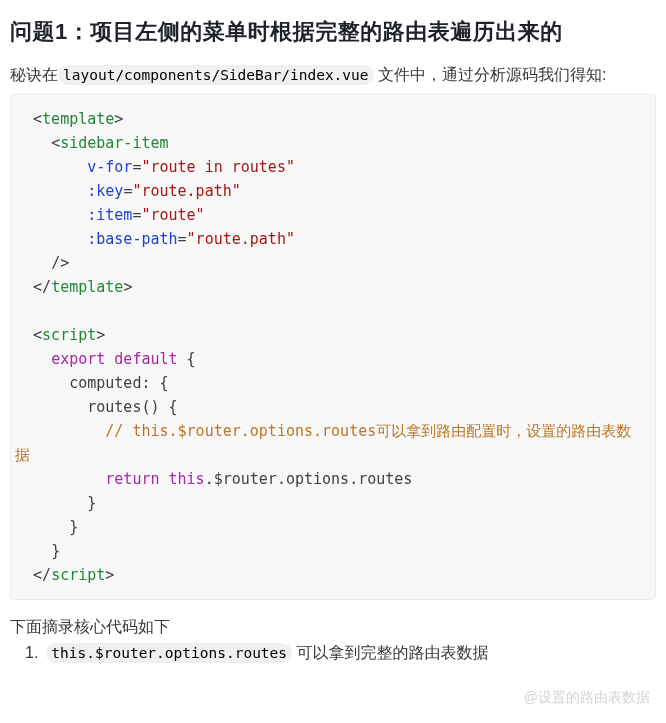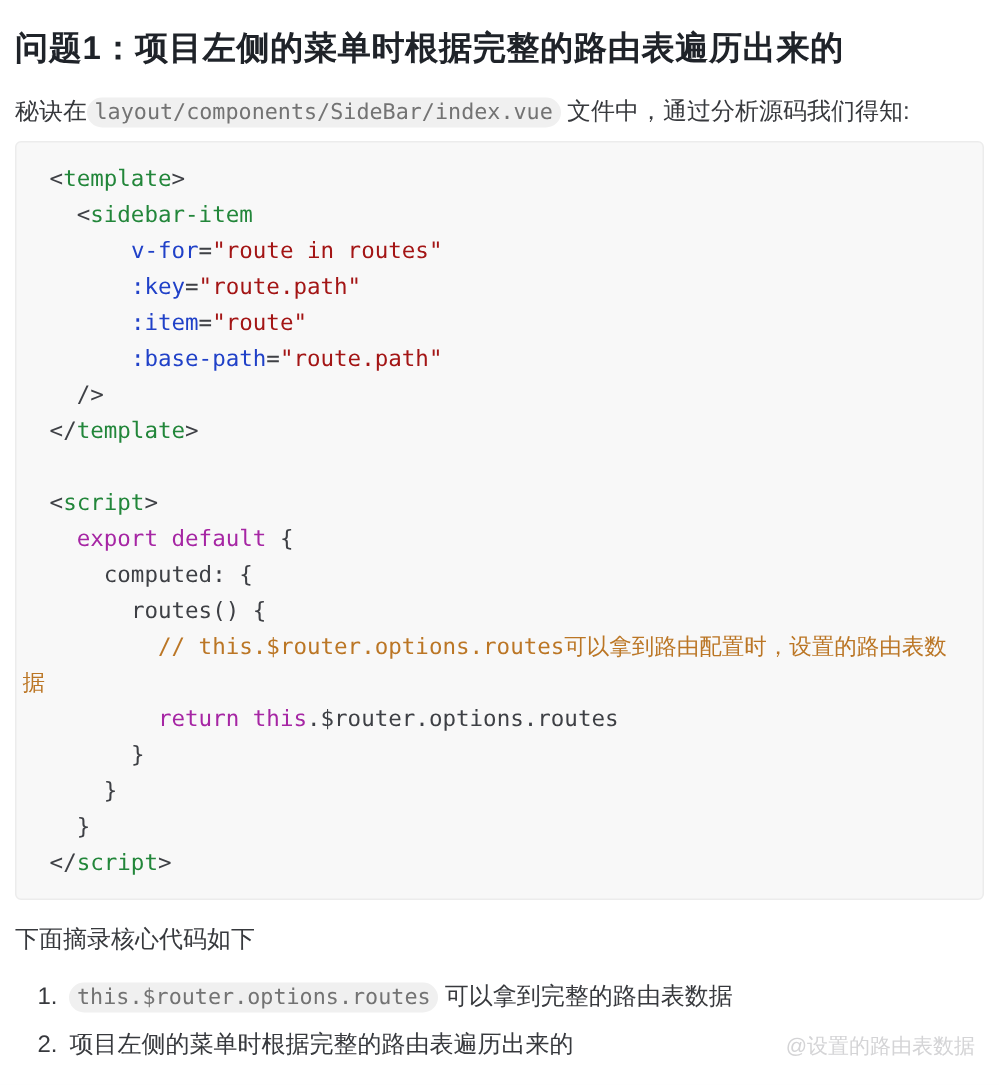--- a/index.html
+++ b/index.html
@@ -20,21 +20,21 @@
   .intro {
     margin-top: 14px;
     font-size: 16px;
     line-height: 26px;
     color: #37393d;
   }
   .inline-code {
     font-family: "DejaVu Sans Mono", "Liberation Mono", monospace;
     font-size: 14.5px;
     background: #f0f0f0;
-    color: #737373;
+    color: #000000;
     padding: 2px 5px;
     border-radius: 10px;
   }
   .code-block {
     margin-top: 6px;
     background: #f8f8f8;
     border: 1px solid #ececec;
     border-radius: 4px;
     padding: 12px 18px 12px 4px;
     font-family: "DejaVu Sans Mono", "Liberation Mono", monospace;
@@ -42,21 +42,21 @@
     line-height: 24px;
     overflow: hidden;
   }
   .code-line { white-space: pre-wrap; min-height: 24px; }
   .lead {
     margin-top: 14px;
     font-size: 16px;
     line-height: 26px;
     color: #37393d;
   }
-  .olist { margin-top: 12px; list-style: none; }
+  .olist { margin-top: 0; list-style: none; }
   .olist-item {
     padding-left: 15px;
     font-size: 16px;
     line-height: 26px;
     color: #37393d;
     margin-bottom: 6px;
   }
   .marker { margin-right: 8px; }
   .watermark {
     position: absolute;
@@ -72,16 +72,15 @@
 <h1 class="title">问题1：项目左侧的菜单时根据完整的路由表遍历出来的</h1>
 
 <p class="intro"><span>秘诀在</span><code class="inline-code">layout/components/SideBar/index.vue</code><span> 文件中，通过分析源码我们得知:</span></p>
 
 <pre class="code-block"><code class="code-lines"><div class="code-line"><span style="color: rgb(62, 64, 69);">  &lt;</span><span style="color: rgb(34, 134, 58);">template</span><span style="color: rgb(62, 64, 69);">&gt;</span></div><div class="code-line"><span style="color: rgb(62, 64, 69);">    &lt;</span><span style="color: rgb(34, 134, 58);">sidebar-item</span></div><div class="code-line"><span style="color: rgb(62, 64, 69);">        </span><span style="color: rgb(32, 65, 200);">v-for</span><span style="color: rgb(62, 64, 69);">=</span><span style="color: rgb(163, 21, 21);">"route in routes"</span></div><div class="code-line"><span style="color: rgb(62, 64, 69);">        </span><span style="color: rgb(32, 65, 200);">:key</span><span style="color: rgb(62, 64, 69);">=</span><span style="color: rgb(163, 21, 21);">"route.path"</span></div><div class="code-line"><span style="color: rgb(62, 64, 69);">        </span><span style="color: rgb(32, 65, 200);">:item</span><span style="color: rgb(62, 64, 69);">=</span><span style="color: rgb(163, 21, 21);">"route"</span></div><div class="code-line"><span style="color: rgb(62, 64, 69);">        </span><span style="color: rgb(32, 65, 200);">:base-path</span><span style="color: rgb(62, 64, 69);">=</span><span style="color: rgb(163, 21, 21);">"route.path"</span></div><div class="code-line"><span style="color: rgb(62, 64, 69);">    /&gt;</span></div><div class="code-line"><span style="color: rgb(62, 64, 69);">  &lt;/</span><span style="color: rgb(34, 134, 58);">template</span><span style="color: rgb(62, 64, 69);">&gt;</span></div><div class="code-line"></div><div class="code-line"><span style="color: rgb(62, 64, 69);">  &lt;</span><span style="color: rgb(34, 134, 58);">script</span><span style="color: rgb(62, 64, 69);">&gt;</span></div><div class="code-line"><span style="color: rgb(62, 64, 69);">    </span><span style="color: rgb(166, 38, 164);">export</span><span style="color: rgb(62, 64, 69);"> </span><span style="color: rgb(166, 38, 164);">default</span><span style="color: rgb(62, 64, 69);"> {</span></div><div class="code-line"><span style="color: rgb(62, 64, 69);">      computed: {</span></div><div class="code-line"><span style="color: rgb(62, 64, 69);">        routes() {</span></div><div class="code-line"><span style="color: rgb(62, 64, 69);">          </span><span style="color: rgb(187, 118, 37);">// this.$router.options.routes可以拿到路由配置时，设置的路由表数据</span></div><div class="code-line"><span style="color: rgb(62, 64, 69);">          </span><span style="color: rgb(166, 38, 164);">return</span><span style="color: rgb(62, 64, 69);"> </span><span style="color: rgb(166, 38, 164);">this</span><span style="color: rgb(62, 64, 69);">.$router.options.routes</span></div><div class="code-line"><span style="color: rgb(62, 64, 69);">        }</span></div><div class="code-line"><span style="color: rgb(62, 64, 69);">      }</span></div><div class="code-line"><span style="color: rgb(62, 64, 69);">    }</span></div><div class="code-line"><span style="color: rgb(62, 64, 69);">  &lt;/</span><span style="color: rgb(34, 134, 58);">script</span><span style="color: rgb(62, 64, 69);">&gt;</span></div></code></pre>
 
 <p class="lead">下面摘录核心代码如下</p>
 
 <ol class="olist">
   <li class="olist-item"><span class="marker">1.</span><code class="inline-code">this.$router.options.routes</code><span> 可以拿到完整的路由表数据</span></li>
-  <li class="olist-item"><span class="marker">2.</span><span>项目左侧的菜单时根据完整的路由表遍历出来的</span></li>
 </ol>
 
 <div class="watermark">@设置的路由表数据</div>
 
 </body></html>

